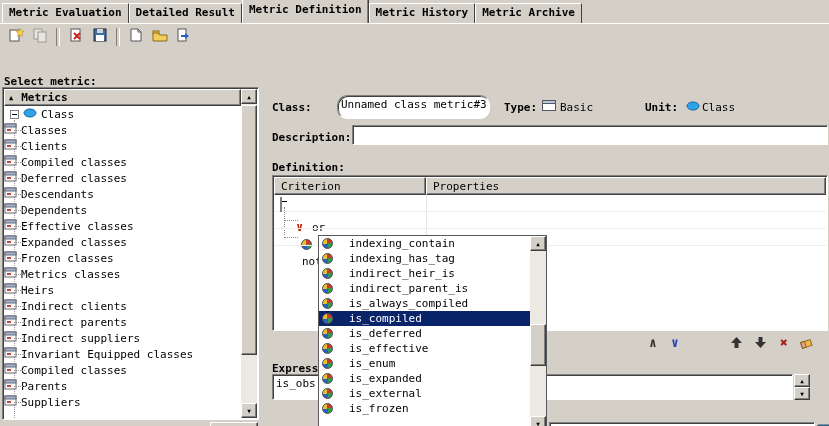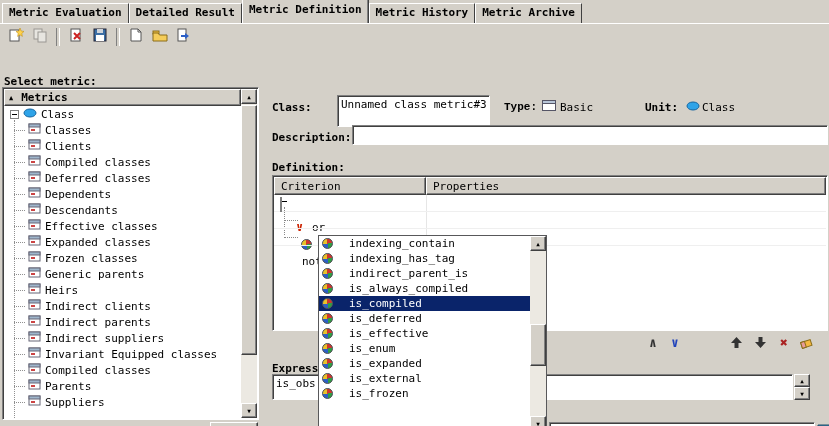--- a/index.html
+++ b/index.html
@@ -27,21 +27,21 @@
   .dim{opacity:.45;}
   
   #tree{left:2px;top:62px;width:257px;height:333px;}
   .tree-header{position:absolute;left:1px;top:1px;right:17px;height:17px;display:flex;align-items:center;
                padding-left:4px;box-sizing:border-box;font-weight:bold;}
   .sortglyph{font-size:7px;margin-right:8px;}
   .tree-rows{position:absolute;left:1px;top:18px;right:17px;bottom:1px;overflow:hidden;background:#fff;}
   .tree-vline{position:absolute;left:10px;top:14px;height:300px;width:0;border-left:1px dotted #909090;}
   .tree-row{height:16px;display:flex;align-items:center;gap:4px;position:relative;white-space:nowrap;}
   .tree-row.root{padding-left:6px;}
-  .tree-row.child{padding-left:24px;}
+  .tree-row.child{}
   .tree-row.child::before{content:"";position:absolute;left:10px;top:8px;width:11px;height:0;border-top:1px dotted #909090;}
   .exp{width:9px;height:9px;border:1px solid #808080;background:#fff;position:relative;box-sizing:border-box;flex:0 0 9px;}
   .exp::after{content:"";position:absolute;left:1px;top:3px;width:5px;height:0;border-top:1px solid #000;}
   
   .vscroll{position:absolute;right:1px;top:1px;bottom:1px;width:16px;background:#ece9e2;}
   .sbtn{width:16px;height:15px;background:#d4d0c8;border:1px solid;border-color:#fff #404040 #404040 #fff;
         box-shadow:inset -1px -1px 0 #808080;display:flex;align-items:center;justify-content:center;
         font-size:6px;box-sizing:border-box;}
   .sb-bottom{position:absolute;bottom:0;left:0;}
   .thumb{position:absolute;left:0;width:16px;background:#d4d0c8;border:1px solid;
@@ -204,38 +204,38 @@
               </svg></span>
             <span class="nowrap">Deferred classes</span>
           </div>
 
           <div class="tree-row child">
             <span><svg width="13" height="11">
                 <rect x="1" y="1" width="11" height="9" fill="#fff" stroke="#667"></rect>
                 <rect x="1" y="1" width="11" height="3" fill="#9fb6cc" stroke="#667"></rect>
                 <rect x="3" y="6" width="4" height="2" fill="#cc4444"></rect>
               </svg></span>
+            <span class="nowrap">Descendants</span>
+          </div>
+
+          <div class="tree-row child">
+            <span><svg width="13" height="11">
+                <rect x="1" y="1" width="11" height="9" fill="#fff" stroke="#667"></rect>
+                <rect x="1" y="1" width="11" height="3" fill="#9fb6cc" stroke="#667"></rect>
+                <rect x="3" y="6" width="4" height="2" fill="#cc4444"></rect>
+              </svg></span>
             <span class="nowrap">Dependents</span>
           </div>
 
           <div class="tree-row child">
             <span><svg width="13" height="11">
                 <rect x="1" y="1" width="11" height="9" fill="#fff" stroke="#667"></rect>
                 <rect x="1" y="1" width="11" height="3" fill="#9fb6cc" stroke="#667"></rect>
                 <rect x="3" y="6" width="4" height="2" fill="#cc4444"></rect>
               </svg></span>
-            <span class="nowrap">Descendants</span>
-          </div>
-
-          <div class="tree-row child">
-            <span><svg width="13" height="11">
-                <rect x="1" y="1" width="11" height="9" fill="#fff" stroke="#667"></rect>
-                <rect x="1" y="1" width="11" height="3" fill="#9fb6cc" stroke="#667"></rect>
-                <rect x="3" y="6" width="4" height="2" fill="#cc4444"></rect>
-              </svg></span>
             <span class="nowrap">Effective classes</span>
           </div>
 
           <div class="tree-row child">
             <span><svg width="13" height="11">
                 <rect x="1" y="1" width="11" height="9" fill="#fff" stroke="#667"></rect>
                 <rect x="1" y="1" width="11" height="3" fill="#9fb6cc" stroke="#667"></rect>
                 <rect x="3" y="6" width="4" height="2" fill="#cc4444"></rect>
               </svg></span>
             <span class="nowrap">Expanded classes</span>
@@ -249,21 +249,21 @@
               </svg></span>
             <span class="nowrap">Frozen classes</span>
           </div>
 
           <div class="tree-row child">
             <span><svg width="13" height="11">
                 <rect x="1" y="1" width="11" height="9" fill="#fff" stroke="#667"></rect>
                 <rect x="1" y="1" width="11" height="3" fill="#9fb6cc" stroke="#667"></rect>
                 <rect x="3" y="6" width="4" height="2" fill="#cc4444"></rect>
               </svg></span>
-            <span class="nowrap">Generic parents</span>
+            <span class="nowrap">Metrics classes</span>
           </div>
 
           <div class="tree-row child">
             <span><svg width="13" height="11">
                 <rect x="1" y="1" width="11" height="9" fill="#fff" stroke="#667"></rect>
                 <rect x="1" y="1" width="11" height="3" fill="#9fb6cc" stroke="#667"></rect>
                 <rect x="3" y="6" width="4" height="2" fill="#cc4444"></rect>
               </svg></span>
             <span class="nowrap">Heirs</span>
           </div>
@@ -344,22 +344,22 @@
   <div class="abs glyphbtn" style="left:193px;top:399px;width:16px;">▼</div>
   <div class="abs raised" style="left:210px;top:397px;width:48px;height:20px;display:flex;align-items:center;justify-content:center;gap:3px;">
     <span><svg width="12" height="10">
           <rect x="0.5" y="0.5" width="11" height="9" fill="#fff" stroke="#556"></rect>
           <rect x="0.5" y="0.5" width="11" height="3" fill="#7aa0c8" stroke="#556"></rect>
         </svg></span>
     <span>Group</span>
   </div>
 
   <div class="abs bold" style="left:272px;top:76px;">Class:</div>
-  <div class="abs sunken field" style="left:337px;top:70px;width:153px;height:32px;">Unnamed class metric#3</div>
-  <div class="abs bold" style="left:504px;top:76px;font-family:Liberation Mono, monospace;">Type:</div>
+  <div class="abs sunken field" style="left:337px;top:70px;width:153px;height:24px;border-radius:10px;">Unnamed class metric#3</div>
+  <div class="abs bold" style="left:504px;top:76px;">Type:</div>
   <div class="abs" style="left:542px;top:75px;"><svg width="14" height="11">
         <rect x="0.5" y="0.5" width="13" height="10" fill="#fff" stroke="#556"></rect>
         <rect x="0.5" y="0.5" width="13" height="3" fill="#b8c6d8" stroke="#556"></rect>
       </svg></div>
   <div class="abs" style="left:560px;top:76px;">Basic</div>
   <div class="abs bold" style="left:645px;top:76px;">Unit:</div>
   <div class="abs" style="left:686px;top:76px;"><svg width="14" height="10">
         <ellipse cx="7" cy="5" rx="6" ry="4" fill="#2ea3e8" stroke="#1565a0"></ellipse>
       </svg></div>
   <div class="abs" style="left:702px;top:76px;">Class</div>
@@ -434,20 +434,24 @@
         <div class="dd-item">
           <span class="pie"></span>
           <span>indexing_contain</span>
         </div>
 
         <div class="dd-item">
           <span class="pie"></span>
           <span>indexing_has_tag</span>
         </div>
 
+        <div class="dd-item">
+          <span class="pie"></span>
+          <span>indirect_heir_is</span>
+        </div>
 
         <div class="dd-item">
           <span class="pie"></span>
           <span>indirect_parent_is</span>
         </div>
 
         <div class="dd-item">
           <span class="pie"></span>
           <span>is_always_compiled</span>
         </div>

